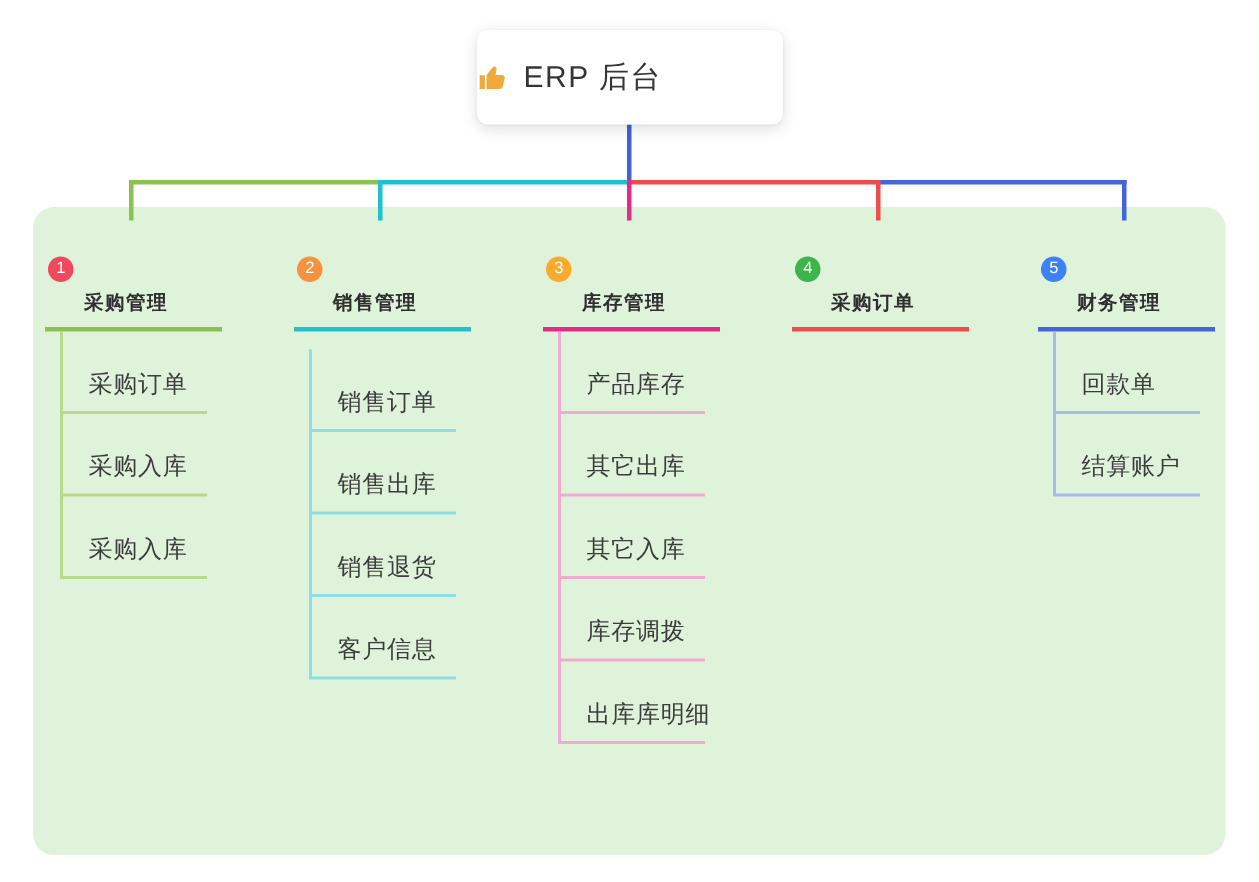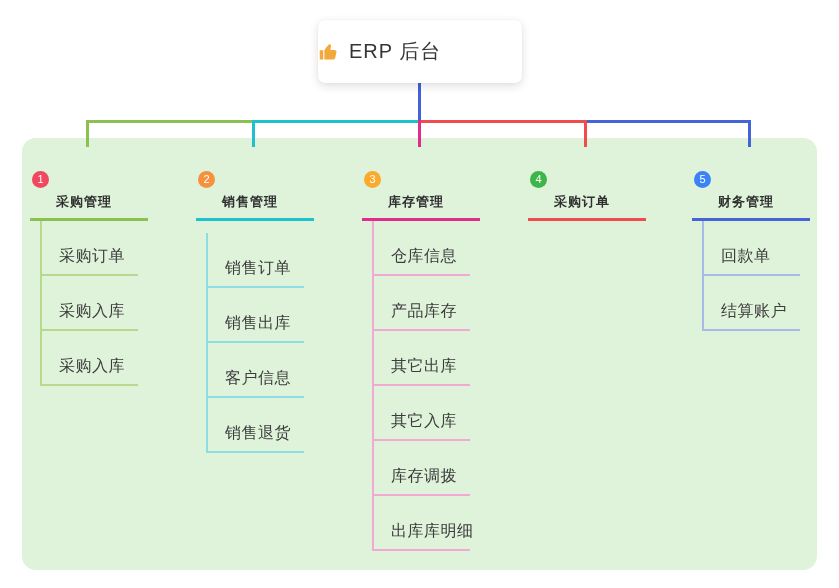--- a/index.html
+++ b/index.html
@@ -133,37 +133,34 @@
       <span class="branch-label">销售管理</span>
     </div>
     <ul class="children">
       <li>
           <span>销售订单</span>
         </li>
       <li>
           <span>销售出库</span>
         </li>
       <li>
-          <span>客户信息</span>
+          <span>销售退货</span>
         </li>
       <li>
-          <span>销售退货</span>
+          <span>客户信息</span>
         </li>
     </ul>
   </div>
 
   <div class="branch b2">
     <div class="branch-title">
       <span class="badge">3</span>
       <span class="branch-label">库存管理</span>
     </div>
     <ul class="children">
-      <li>
-          <span>仓库信息</span>
-        </li>
       <li>
           <span>产品库存</span>
         </li>
       <li>
           <span>其它出库</span>
         </li>
       <li>
           <span>其它入库</span>
         </li>
       <li>

